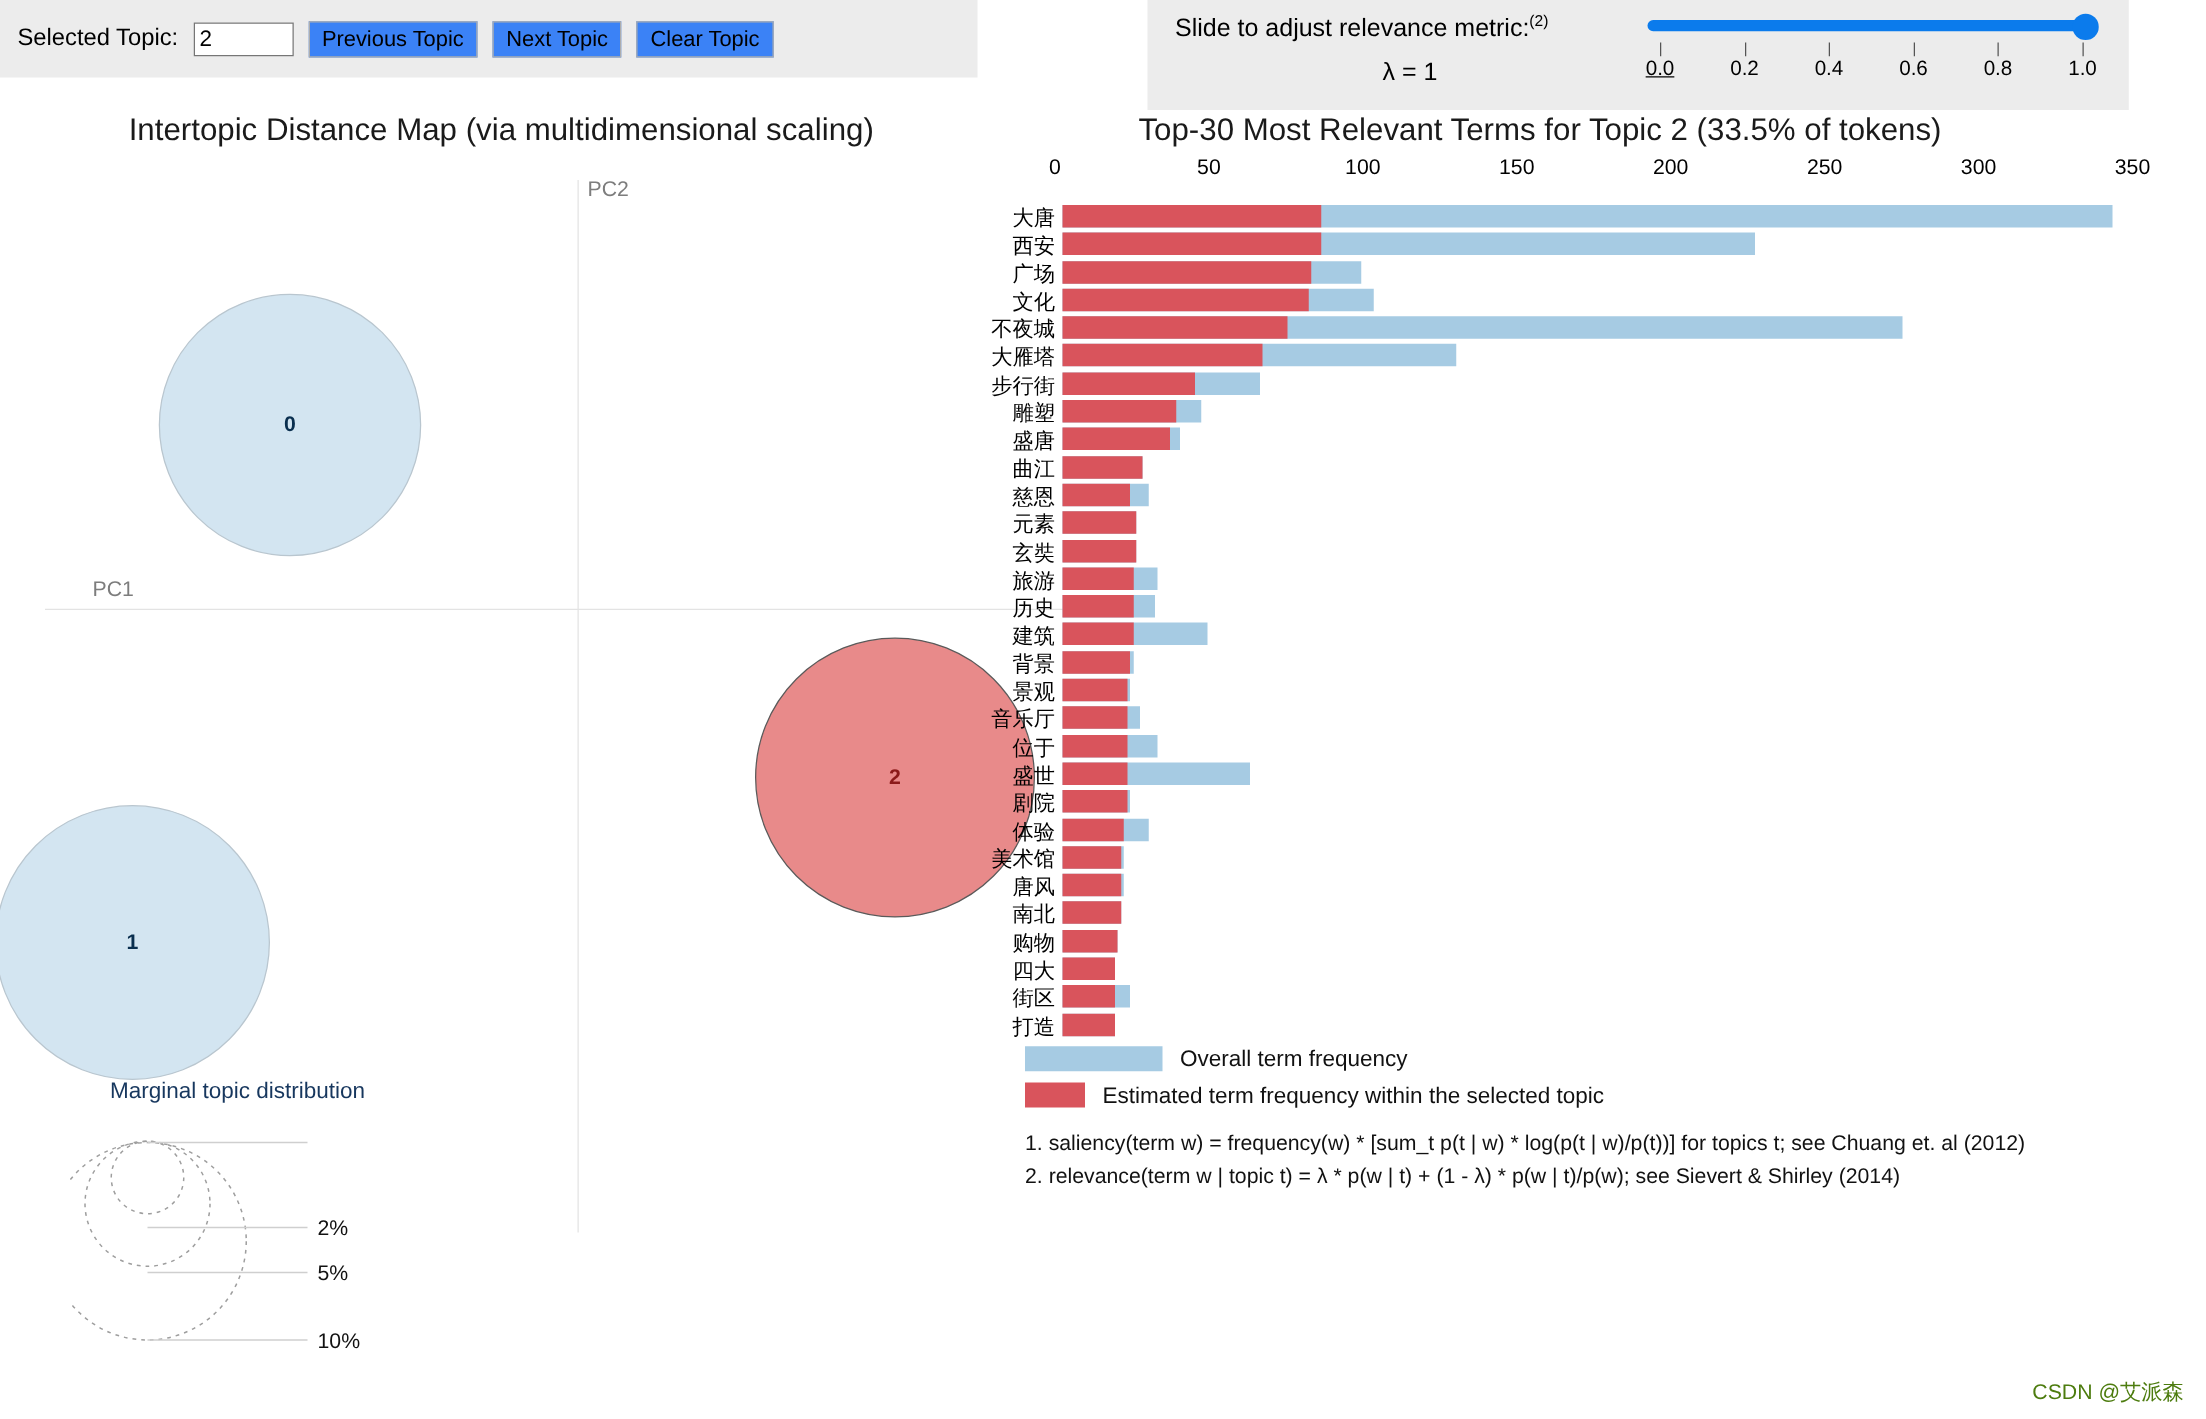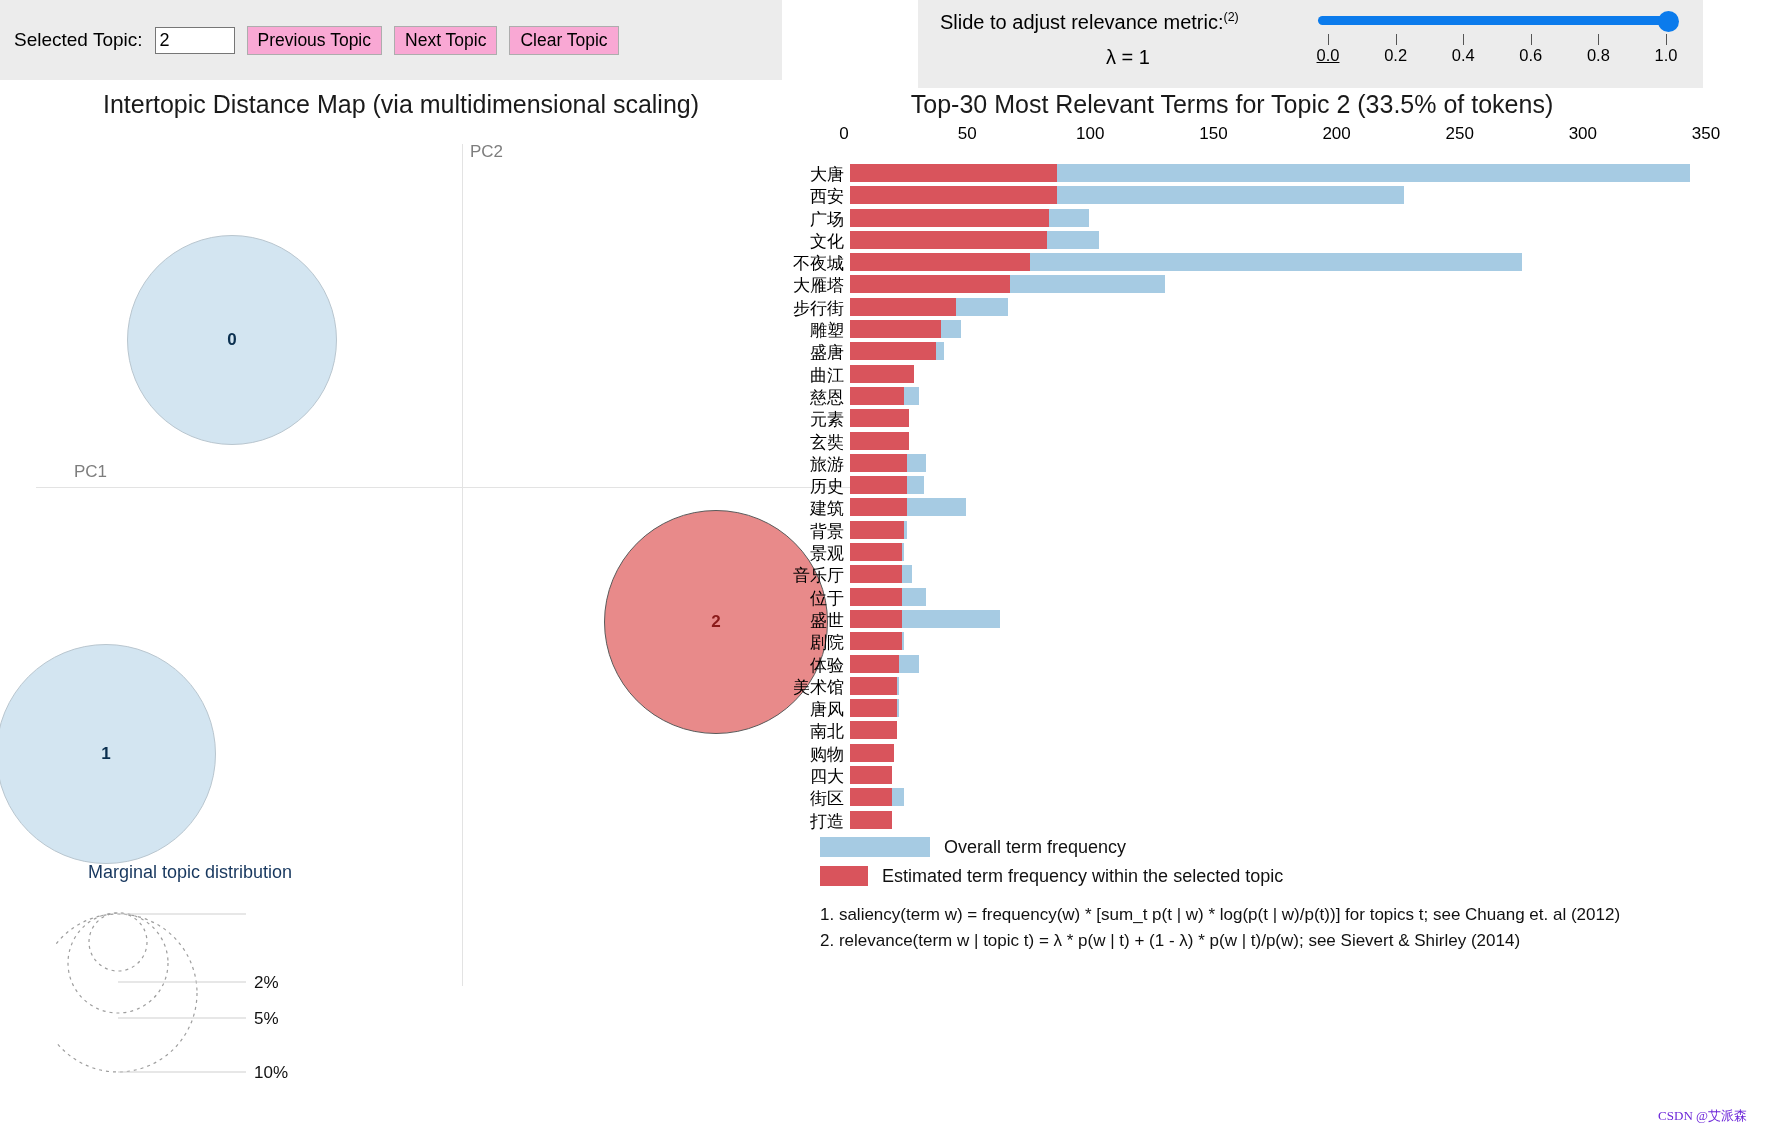--- a/index.html
+++ b/index.html
@@ -12,21 +12,21 @@
     height: 1135px;
     position: relative;
     font-family: "Liberation Sans", "DejaVu Sans", sans-serif;
     overflow: hidden;
   }
 
   
   #topbar-left {
     position: absolute;
     left: 0; top: 0;
-    width: 782px; height: 80px;
+    width: 782px; height: 62px;
     background: #ececec;
     display: flex;
     align-items: center;
     gap: 12px;
     padding-left: 14px;
     box-sizing: border-box;
   }
   .ctl-label {
     font-size: 19px;
     color: #000;
@@ -41,21 +41,21 @@
     border: 1px solid #767676;
     background: #fff;
     box-sizing: border-box;
   }
   .ctl-btn {
     height: 29px;
     font-size: 17.5px;
     font-family: "Liberation Sans", sans-serif;
     padding: 0 10px;
     border: 1px solid #adadad;
-    background: #f9a8d4;
+    background: #3b82f6;
     color: #000;
     cursor: pointer;
     box-sizing: border-box;
     white-space: nowrap;
   }
 
   #topbar-right {
     position: absolute;
     left: 918px; top: 0;
     width: 785px; height: 88px;
@@ -296,23 +296,23 @@
     font-size: 17px;
     color: #111;
     white-space: nowrap;
     line-height: 1.55;
   }
 
   
   #watermark {
     position: absolute;
     right: 18px; bottom: 10px;
-    font-size: 13px;
-    color: #6d28d9;
-    font-family: Liberation Serif, serif;
+    font-size: 17px;
+    color: #4d7c0f;
+    font-family: Liberation Sans, sans-serif;
     white-space: nowrap;
   }
 </style>
 </head>
 <body>
 
 <div id="topbar-left">
   <span class="ctl-label">Selected Topic:</span>
   <input id="topic-input" type="text" value="2" style="">
   <button class="ctl-btn">Previous Topic</button>

